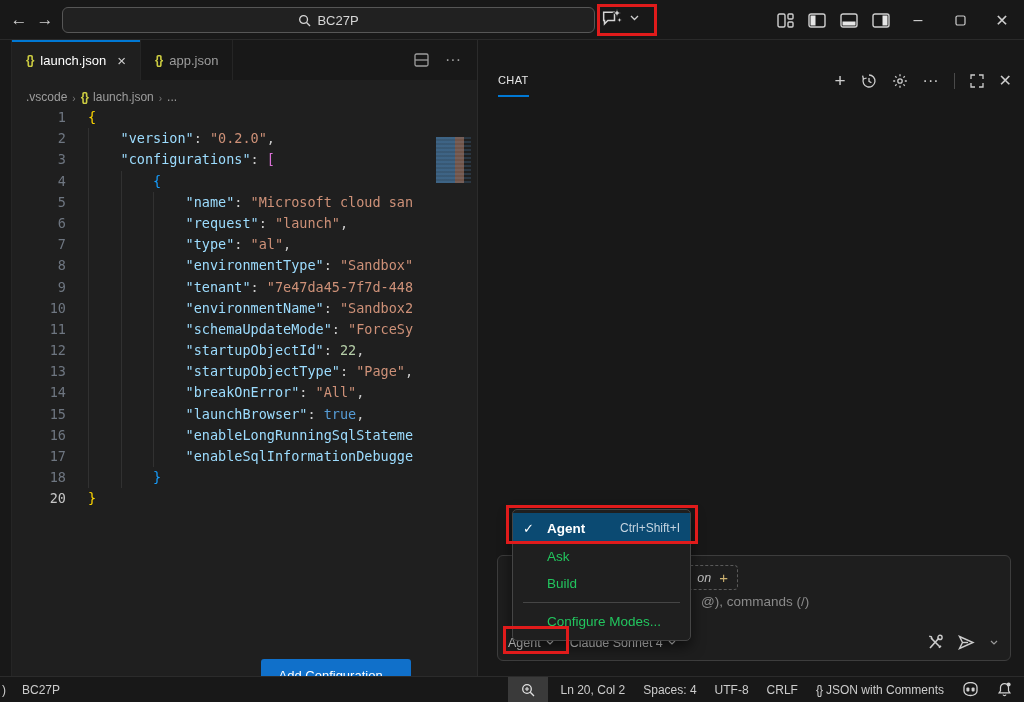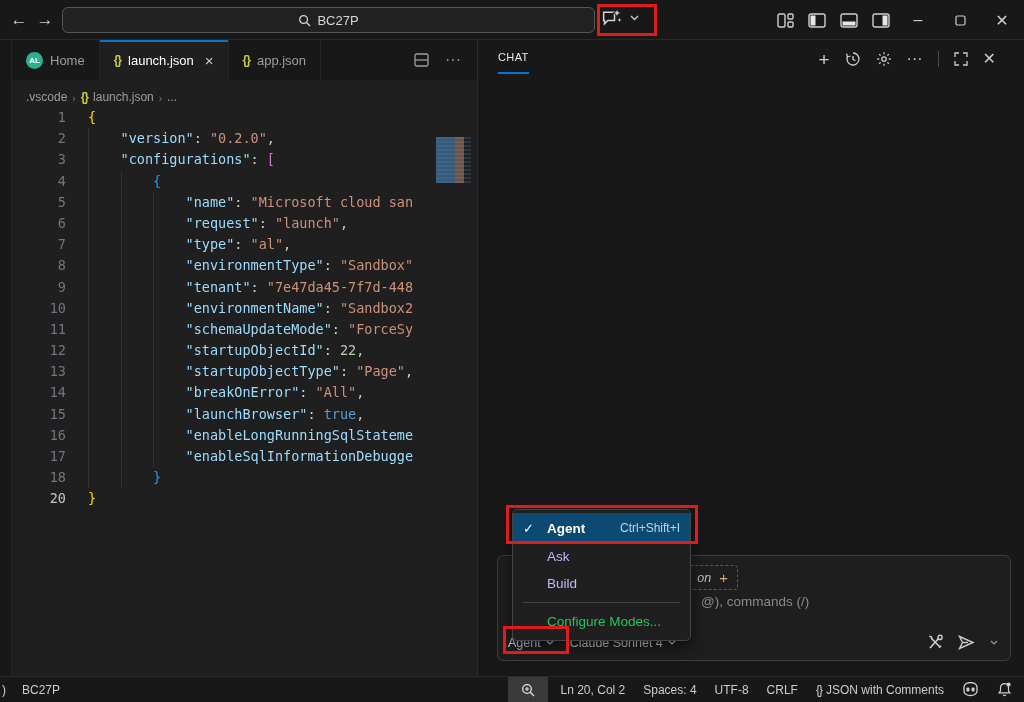--- a/index.html
+++ b/index.html
@@ -46,21 +46,21 @@
   .tok-b-y { color:#ffd700; } .tok-b-m { color:#da70d6; } .tok-b-b { color:#179fff; }
   .minimap { position:absolute; top:33px; right:6px; width:35px; height:46px; opacity:.85;
     background:
       linear-gradient(90deg, rgba(86,156,214,.55) 0 55%, rgba(206,145,120,.55) 55% 80%, transparent 80%),
       repeating-linear-gradient(#2d3c4a 0 2px, #1f1f1f 2px 4px);
   }
   .btn-addconfig { position:absolute; left:249px; top:555px; width:150px; height:32px; background:#1070ca; color:#ffffff; font-size:13px; border:none; border-radius:3px; font-family:inherit; }
 
   
   .chat-col { position:relative; flex:1; background:#181818; }
-  .chat-header { position:absolute; top:0; left:0; right:0; height:38px; display:flex; align-items:center; padding:0 28px 0 20px; }
+  .chat-header { position:absolute; top:12px; left:0; right:0; height:38px; display:flex; align-items:flex-end; padding:0 12px 0 20px; }
   .chat-title { font-size:11px; color:#e7e7e7; letter-spacing:.4px; position:relative; padding-bottom:4px; }
   .chat-title::after { content:""; position:absolute; left:0; right:0; bottom:-7px; height:2px; background:#0078d4; }
   .chat-actions { margin-left:auto; display:flex; align-items:center; gap:15px; color:#cccccc; }
   .glyph-btn { font-size:16px; color:#cccccc; line-height:1; }
   .v-div { width:1px; height:16px; background:#4a4a4a; }
 
   .chat-body { position:absolute; top:150px; left:0; right:0; text-align:center; }
   .chat-big-icon { margin:0 auto 22px; width:62px; }
   .chat-heading { font-size:26px; font-weight:bold; color:#d6d6d6; margin-bottom:14px; }
   .chat-sub { font-size:13px; color:#9b9b9b; margin-bottom:11px; }
@@ -73,21 +73,21 @@
   .ctx-chip .chip-plus { color:#cdb270; font-size:15px; }
   .ph { position:absolute; left:203px; top:38px; font-size:13.5px; color:#8a8a8a; }
   .input-bottom { position:absolute; left:10px; right:12px; bottom:9px; display:flex; align-items:center; gap:16px; font-size:12.5px; color:#cccccc; }
   .mode-pick, .model-pick { display:flex; align-items:center; gap:5px; }
   .input-icons { margin-left:auto; display:flex; align-items:center; gap:14px; }
 
   
   .overlay { position:absolute; inset:0; pointer-events:none; }
   .overlay * { pointer-events:auto; }
   .mode-menu { position:absolute; left:512px; top:509px; width:179px; background:#1f1f1f; border:1px solid #454545; border-radius:5px; box-shadow:0 6px 14px rgba(0,0,0,.55); padding:3px 0 5px; font-size:13.5px; }
-  .mi { height:27px; display:flex; align-items:center; padding:0 10px; color:#c4b5fd; }
+  .mi { height:27px; display:flex; align-items:center; padding:0 10px; color:#22c55e; }
   .mi.sel { background:#0b4a72; color:#ffffff; height:30px; }
   .mi .check { width:24px; font-size:13px; }
   .mi .mi-label { padding-left:24px; }
   .mi.sel .mi-label { padding-left:0; font-weight:bold; }
   .mi .keys { margin-left:auto; font-size:12px; color:#c5d4e0; }
   .menu-div { height:1px; background:#454545; margin:5px 10px; }
   .mi.cfg { color:#22c55e; }
 
   .redbox { position:absolute; border:3px solid #e01b1b; }
   .rb1 { left:597px; top:4px; width:60px; height:32px; }
@@ -150,24 +150,20 @@
           <rect x="2" y="2" width="9" height="9" rx="1.5" fill="none" stroke="#cfcfcf" stroke-width="1.2"></rect>
         </svg>
       <div class="winctl">✕</div>
     </div>
   </div>
 
   <div class="workbench">
 
     <div class="editor-col">
       <div class="tabbar">
-        <div class="tab">
-          <span class="al-badge">AL</span>
-          <span>Home</span>
-        </div>
         <div class="tab active">
           <span class="json-ico">{}</span>
           <span>launch.json</span>
           <span class="tab-close">×</span>
         </div>
         <div class="tab">
           <span class="json-ico">{}</span>
           <span>app.json</span>
         </div>
         <div class="tab-actions">
@@ -261,20 +257,21 @@
             <div class="cl">
               <span class="ln">18</span>
               <span class="lt"><span class="g"></span><span class="g"></span><span class="tok-b-b">}</span></span>
             </div>
             <div class="cl">
               <span class="ln act">20</span>
               <span class="lt"><span class="tok-b-y">}</span></span>
             </div>
           </div>
         <div class="minimap"></div>
+        <button class="btn-addconfig">Add Configuration...</button>
       </div>
 
       <div class="rail"></div>
     </div>
 
     <div class="chat-col">
       <div class="chat-header">
         <span class="chat-title">CHAT</span>
         <div class="chat-actions">
           <span class="glyph-btn" style="font-size:19px;">+</span>

